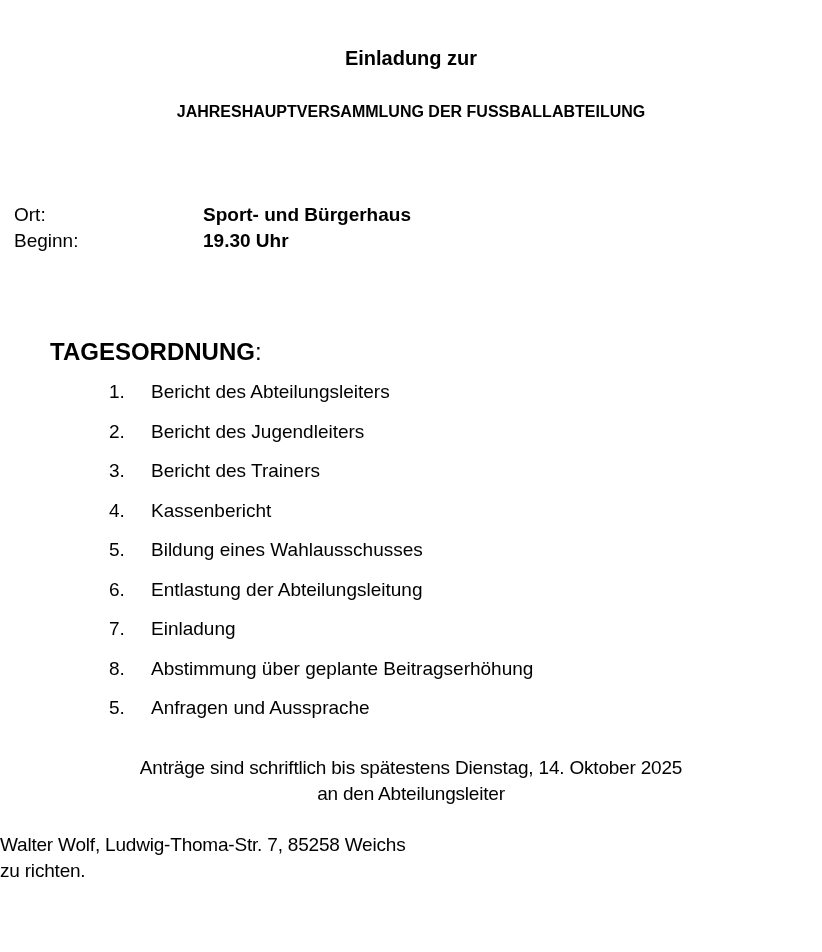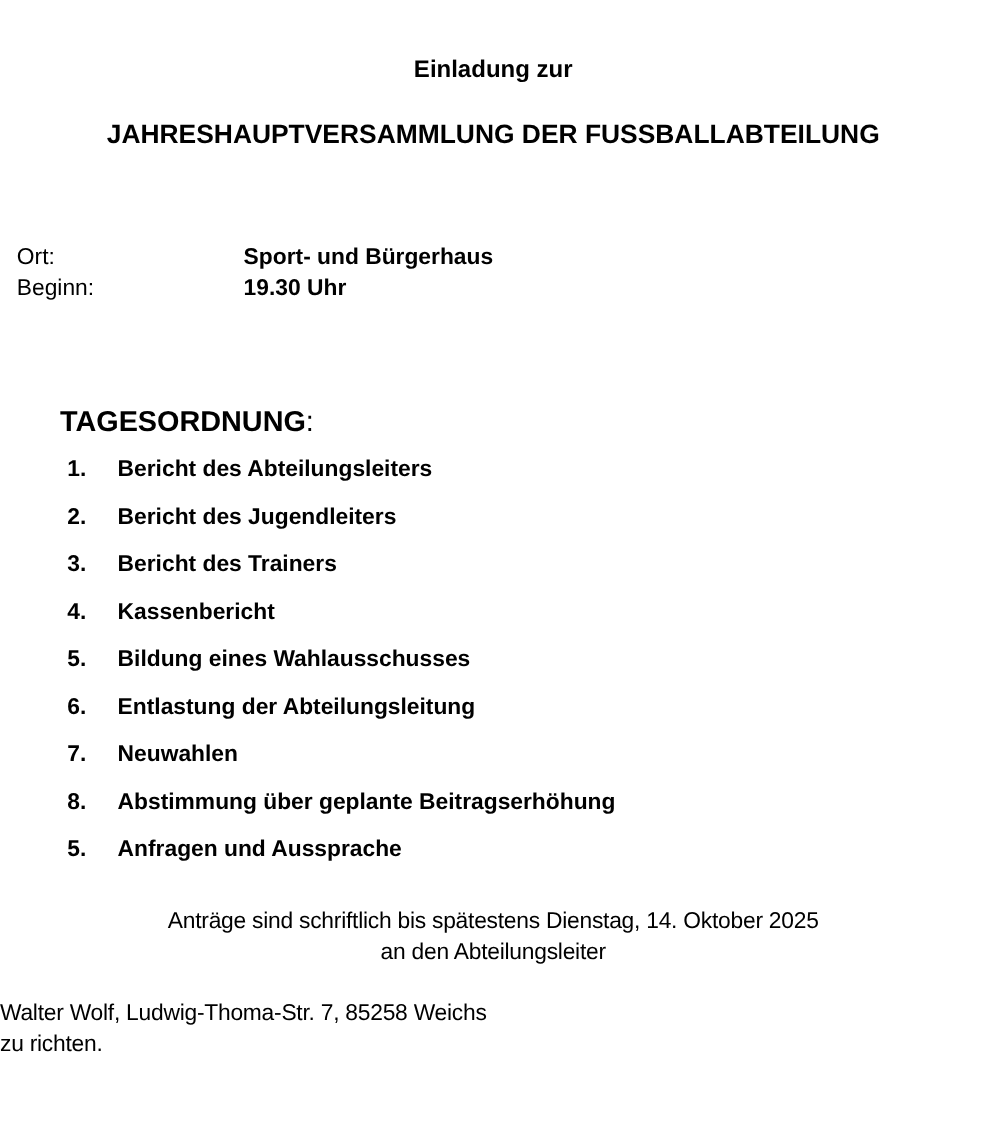--- a/index.html
+++ b/index.html
@@ -18,21 +18,21 @@
     margin: 0;
     padding-top: 47px;
     text-align: center;
     font-size: 20px;
     font-weight: bold;
     line-height: 23px;
   }
   .title-2 {
     margin: 30px 0 0 0;
     text-align: center;
-    font-size: 22px;
+    font-size: 16px;
     font-weight: bold;
     line-height: 23px;
   }
   .details {
     margin-top: 79px;
     padding-left: 14px;
   }
   .detail-row {
     display: flex;
     line-height: 26px;
@@ -49,25 +49,24 @@
     padding-left: 22px;
     line-height: 23px;
     font-size: 24px;
     margin-left: 28px;
   }
   .agenda-heading .hd { font-weight: bold; }
   .agenda-list {
     margin-top: 17px;
   }
   .agenda-item {
-    padding-left: 56px;
+    padding-left: 109px;
     line-height: 23px;
     margin-bottom: 16.5px;
     white-space: nowrap;
-    font-weight: bold;
   }
   .agenda-num {
     display: inline-block;
     width: 42px;
   }
   .footer-note {
     margin-top: 36px;
     text-align: center;
     line-height: 26px;
     letter-spacing: -0.2px;
@@ -116,21 +115,21 @@
     <div class="agenda-item">
       <span class="agenda-num">4.</span><span>Kassenbericht</span>
     </div>
     <div class="agenda-item">
       <span class="agenda-num">5.</span><span>Bildung eines Wahlausschusses</span>
     </div>
     <div class="agenda-item">
       <span class="agenda-num">6.</span><span>Entlastung der Abteilungsleitung</span>
     </div>
     <div class="agenda-item">
-      <span class="agenda-num">7.</span><span>Neuwahlen</span>
+      <span class="agenda-num">7.</span><span>Einladung</span>
     </div>
     <div class="agenda-item">
       <span class="agenda-num">8.</span><span>Abstimmung über geplante Beitragserhöhung</span>
     </div>
     <div class="agenda-item">
       <span class="agenda-num">5.</span><span>Anfragen und Aussprache</span>
     </div>
   </div>
 
   <div class="footer-note">

